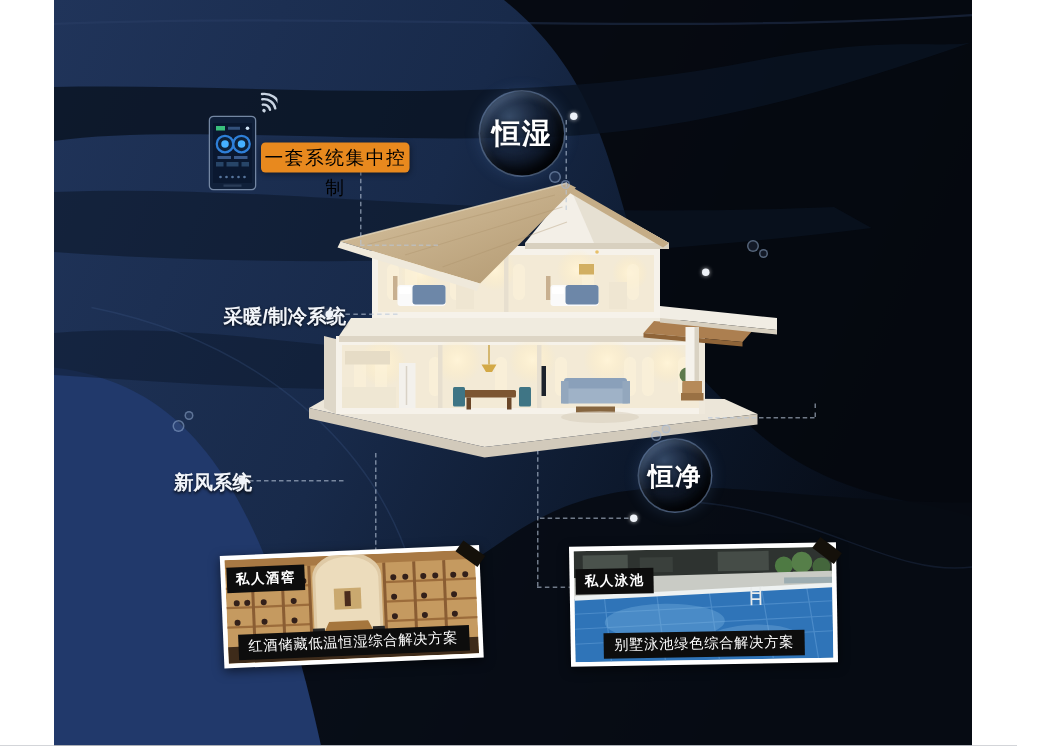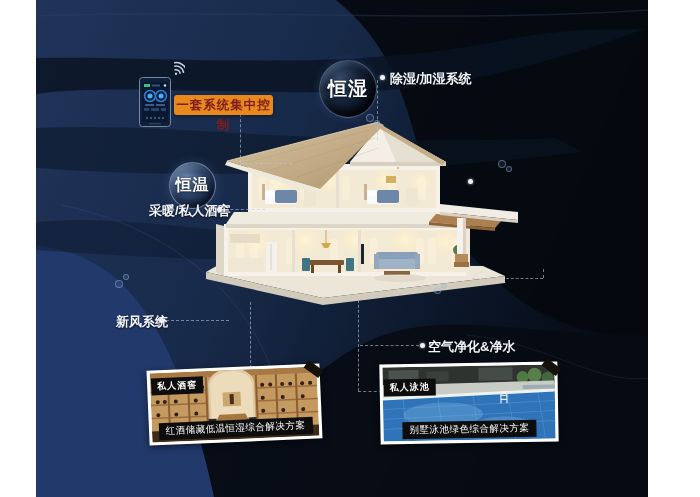--- a/index.html
+++ b/index.html
@@ -34,21 +34,21 @@
 
   .dot{position:absolute;width:5px;height:5px;border-radius:50%;background:#eef2f8;
        box-shadow:0 0 3px rgba(255,255,255,.7);}
   .decor{position:absolute;border-radius:50%;border:1px solid rgba(165,190,225,.45);background:rgba(120,150,195,.12);}
 
   
   .lnh{position:absolute;height:0;border-top:1px dashed rgba(185,198,216,.6);}
   .lnv{position:absolute;width:0;border-left:1px dashed rgba(185,198,216,.6);}
 
   
-  .callout{position:absolute;background:#e8891e;color:#7f1d1d;font-weight:bold;border-radius:3px;
+  .callout{position:absolute;background:#e8891e;color:#000000;font-weight:normal;border-radius:3px;
            font-family:"Liberation Serif",serif;box-shadow:0 1px 4px rgba(0,0,0,.45);}
   .c-main{left:138px;top:95px;width:99px;height:20px;line-height:20px;text-align:center;font-size:12.5px;letter-spacing:1px;}
   .c-side{left:473px;top:240px;width:70px;padding:3px 2px;text-align:center;font-size:11.5px;line-height:13px;border-radius:4px;}
 
   
   .phone{position:absolute;left:103px;top:77px;width:32px;height:50px;}
   .wifi{position:absolute;left:131px;top:61px;width:18px;height:17px;}
 
   
   .house{position:absolute;left:164px;top:110px;width:320px;height:210px;}
@@ -255,26 +255,24 @@
         <path d="M5.2,9.4 A4,4 0 0 1 10.8,9.4"></path>
         <path d="M3,6.8 A7.2,7.2 0 0 1 13,6.8"></path>
         <path d="M1,4.2 A10.2,10.2 0 0 1 15,4.2"></path>
       </g>
       <circle cx="8" cy="12" r="1.1" fill="#c9d4e2" transform="rotate(35 8 12)"></circle>
     </svg>
 
     <div class="callout c-main">一套系统集中控制</div>
 
     <div class="bubble dark b-hengshi">恒湿</div>
-    <div class="bubble light b-hengwen">恒温</div>
-
-    <div class="sys s-hengshi">除湿/加湿系统</div>
-    <div class="sys s-hengwen">采暖/私人酒窖</div>
+    <div class="bubble dark b-hengjing2">恒净</div>
+
+    <div class="sys s-hengwen">采暖/制冷系统</div>
     <div class="sys s-hengyang">新风系统</div>
-    <div class="sys s-hengjing2">空气净化&amp;净水</div>
 
     <div class="dot" style="left:344px;top:75px;"></div>
     <div class="dot" style="left:432px;top:179px;"></div>
     <div class="dot" style="left:181px;top:207px;"></div>
     <div class="dot" style="left:123px;top:318px;"></div>
     <div class="dot" style="left:384px;top:343px;"></div>
 
     <div class="decor" style="left:330px;top:114px;width:6px;height:6px;"></div>
     <div class="decor" style="left:338px;top:120px;width:4px;height:4px;"></div>
     <div class="decor" style="left:462px;top:160px;width:6px;height:6px;"></div>

